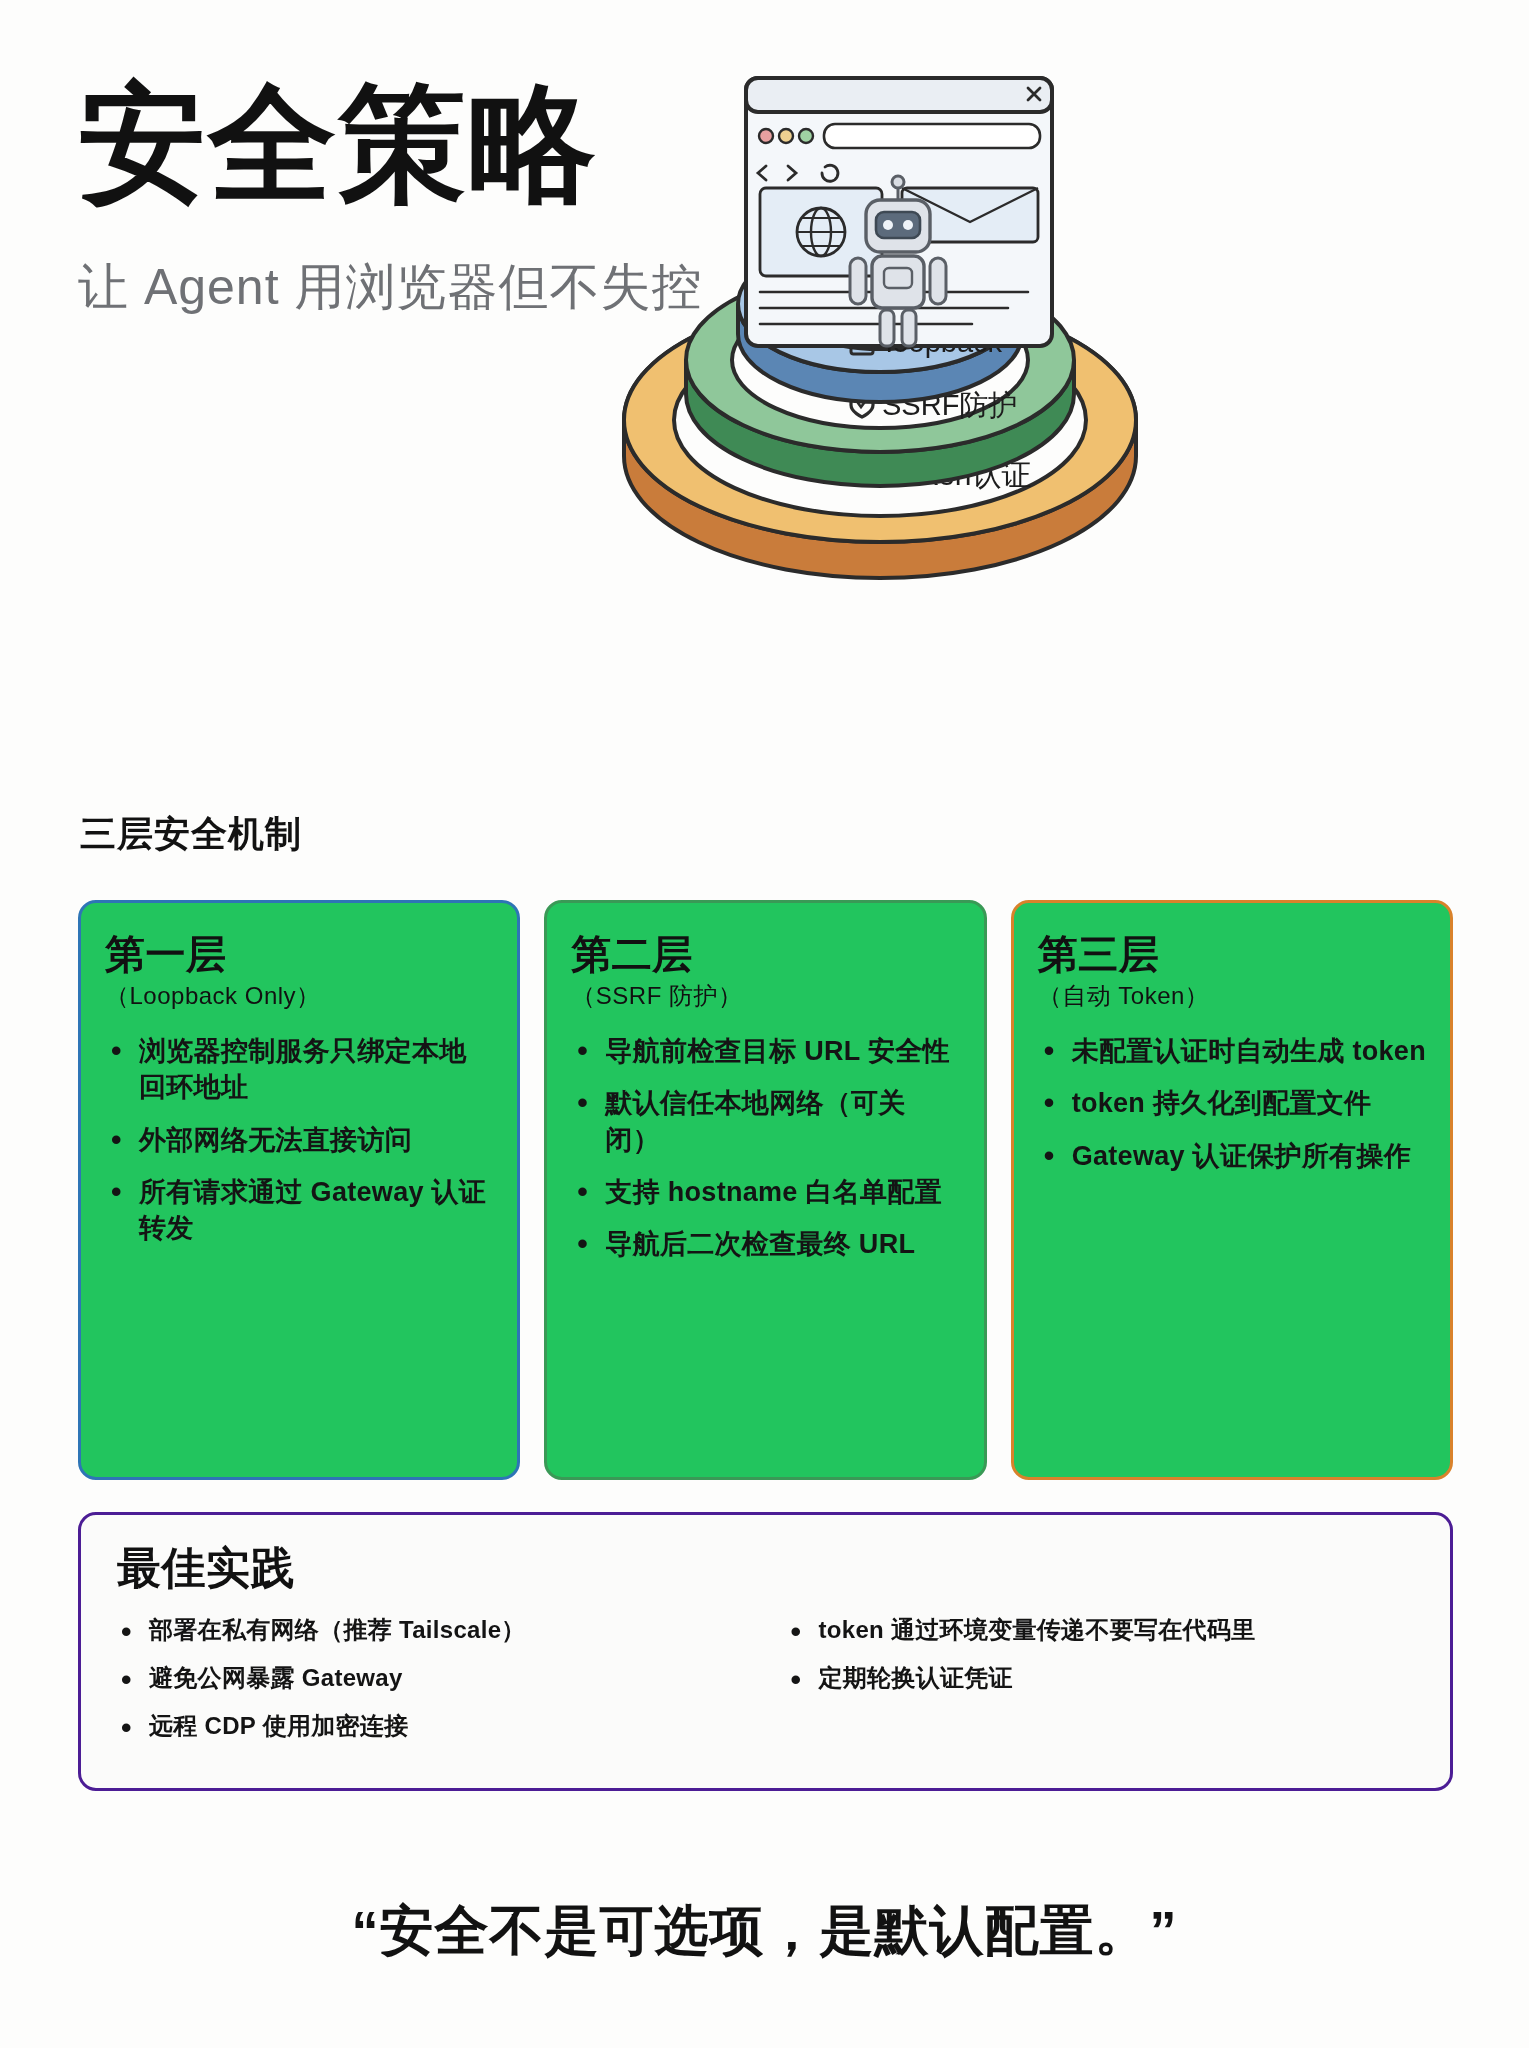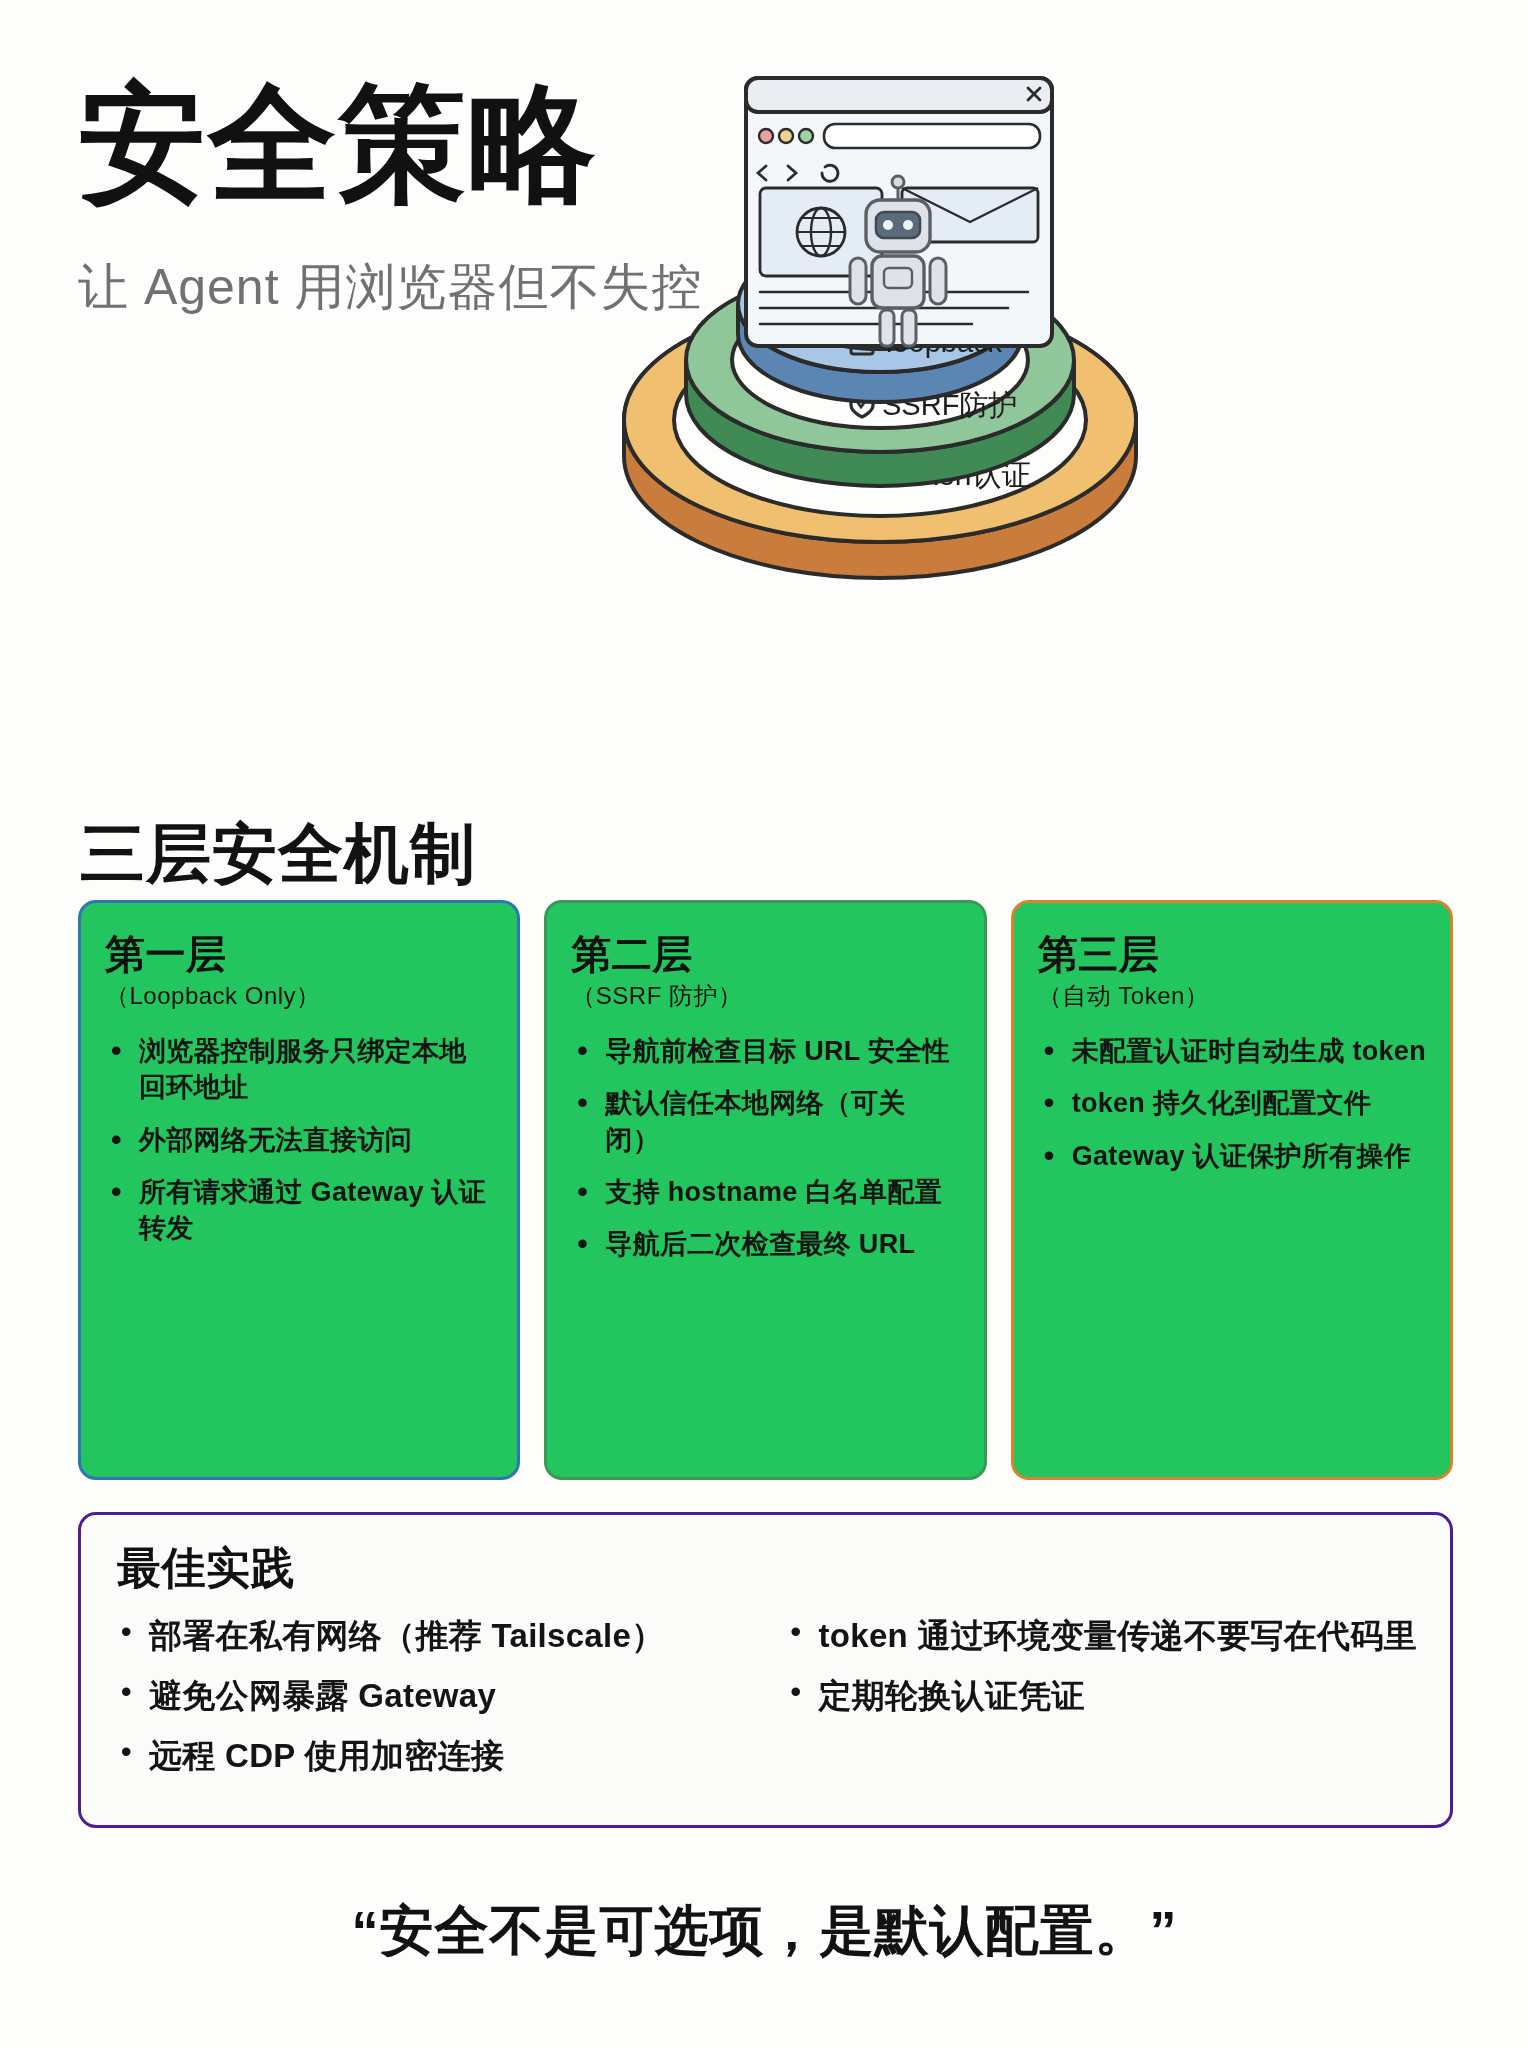--- a/index.html
+++ b/index.html
@@ -49,21 +49,21 @@
     width: 540px;
     height: 545px;
   }
   .illus-svg { display: block; width: 540px; height: 545px; }
 
   
   .section-heading {
     position: absolute;
     left: 80px;
     top: 810px;
-    font-size: 65px;
+    font-size: 36px;
     font-weight: 900;
     color: #121212;
     letter-spacing: 1px;
   }
 
   
   .cards {
     position: absolute;
     left: 78px;
     top: 900px;
@@ -145,21 +145,21 @@
     gap: 26px;
     margin-top: 16px;
   }
   .practices-cols ul {
     flex: 1 1 0;
     padding-left: 40px;
     list-style: none;
   }
   .practices-cols li {
     position: relative;
-    font-size: 33px;
+    font-size: 24px;
     font-weight: 700;
     color: #141414;
     line-height: 1.34;
     margin-bottom: 16px;
     letter-spacing: 0.3px;
   }
   .practices-cols li::before {
     content: "•";
     position: absolute;
     left: -28px;

